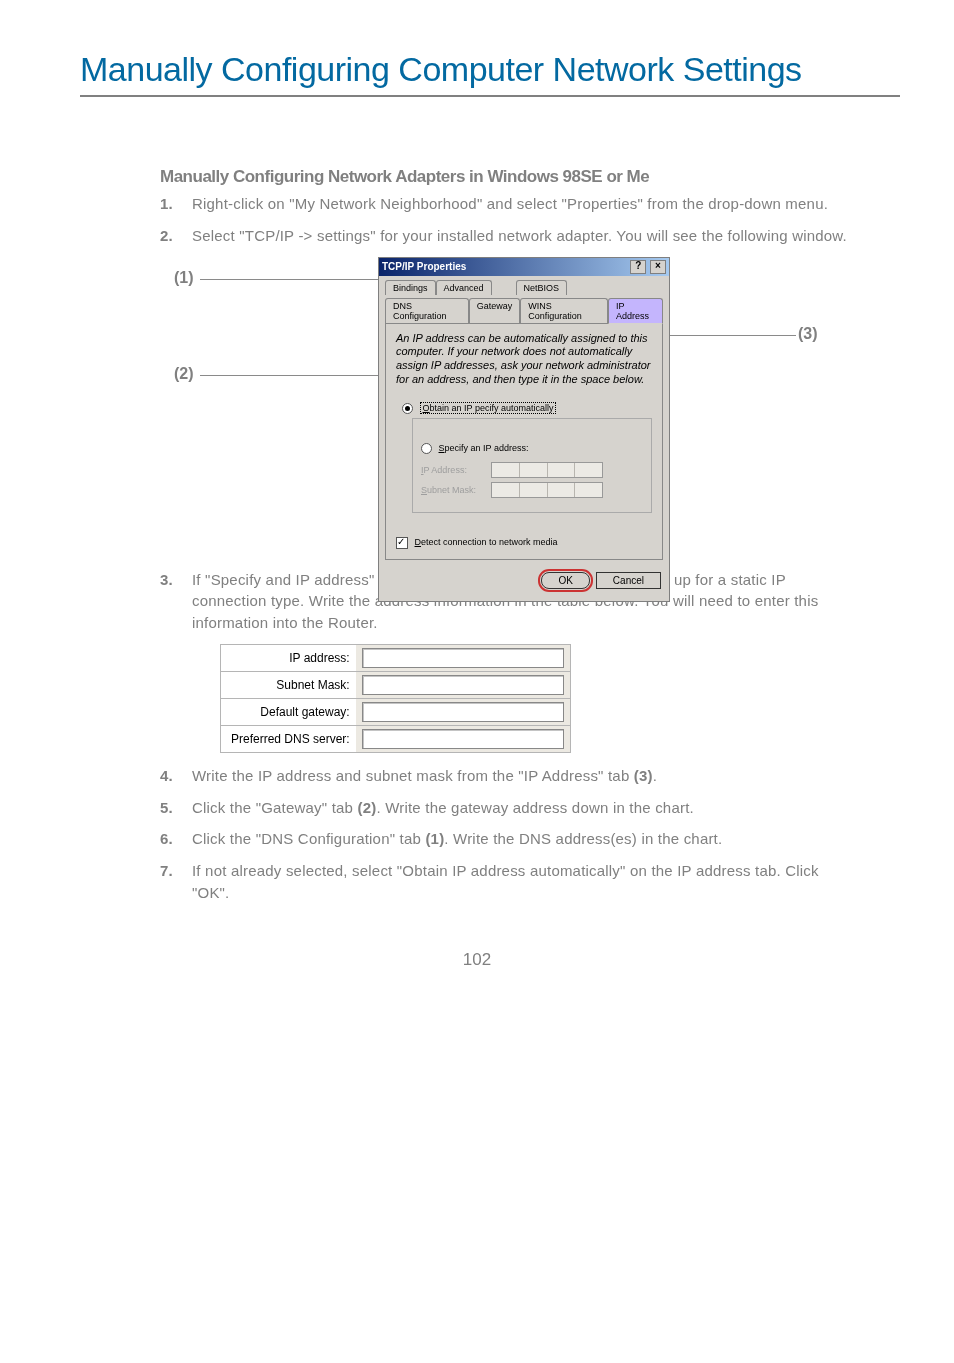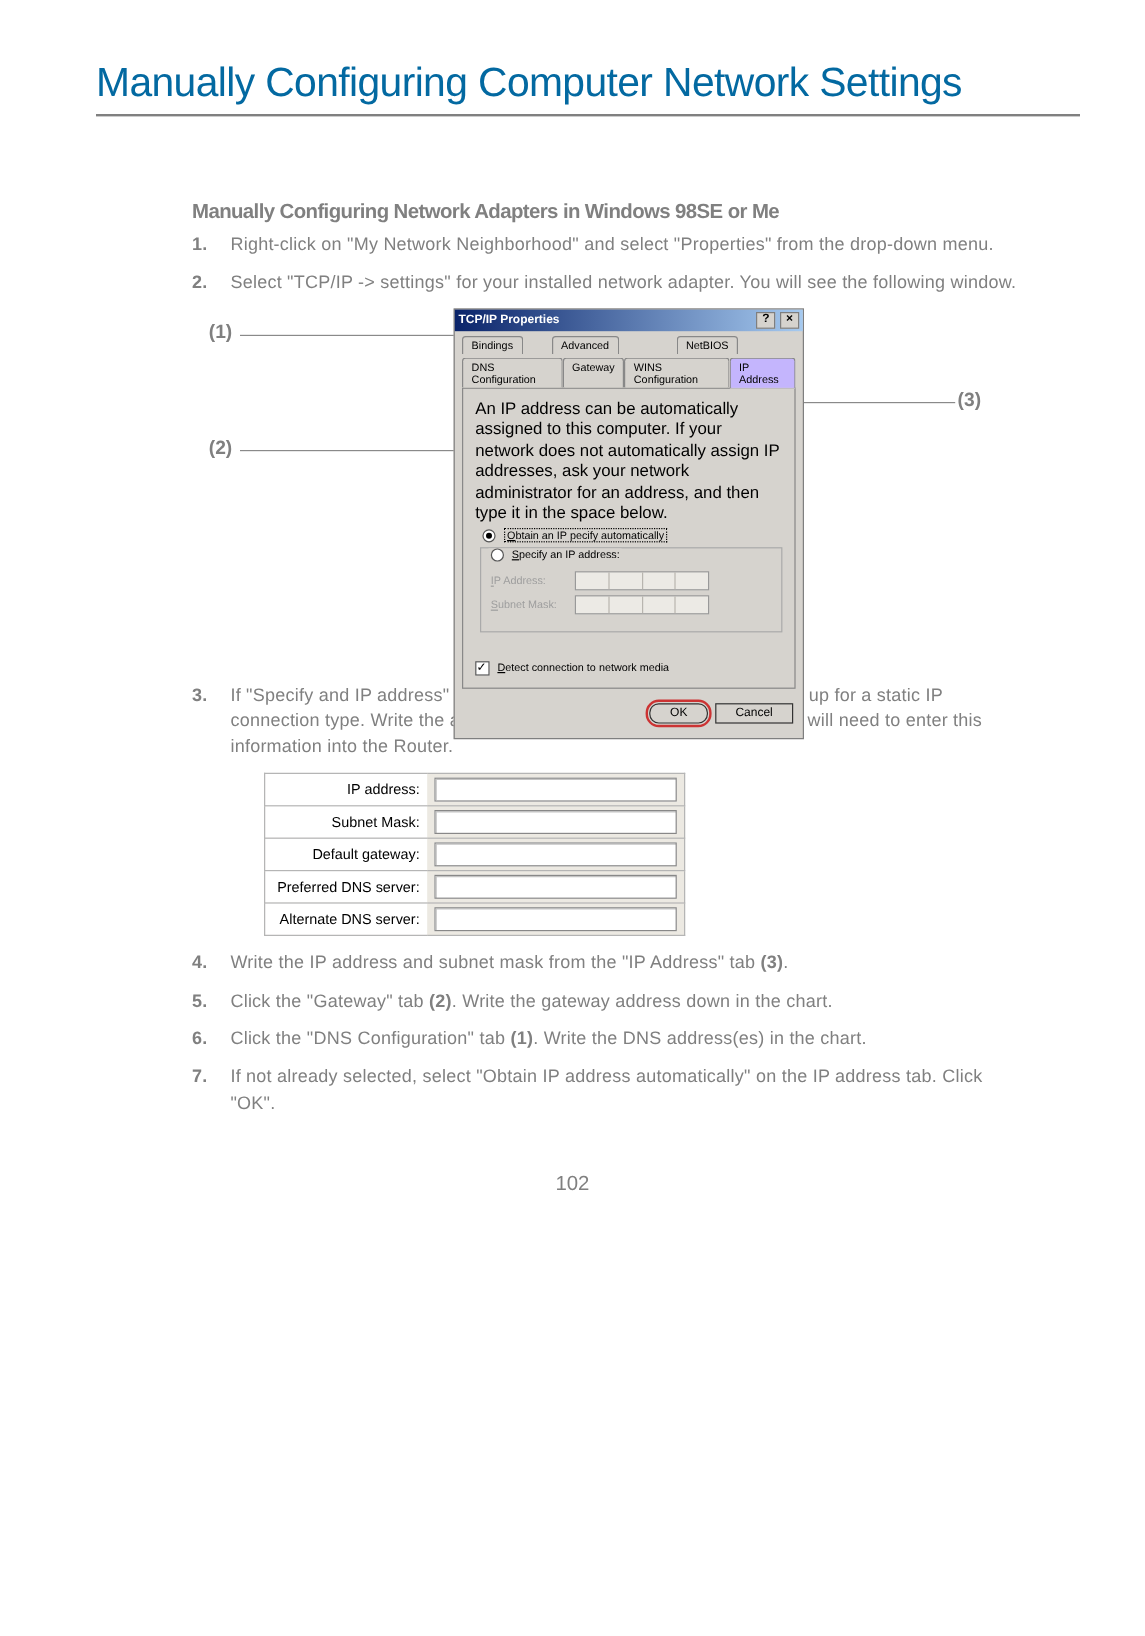--- a/index.html
+++ b/index.html
@@ -139,24 +139,25 @@
     border-bottom: 1px solid #d6d3ce;
     margin-bottom: -1px;
   }
   .tabbody {
     margin: 0 6px 6px 6px;
     border: 1px solid #888;
     background: #d6d3ce;
     padding: 8px 10px 10px 10px;
   }
   .desc {
-    font-size: 14px;
+    font-size: 11px;
     line-height: 1.25;
     color: #000;
-    margin-bottom: 4px;
+    margin-bottom: 16px;
+    font-style: italic;
   }
   .radio-row {
     font-size: 9px;
     color: #000;
     margin: 4px 0 4px 6px;
   }
   .radio-dot {
     display: inline-block;
     width: 9px;
     height: 9px;
@@ -176,22 +177,22 @@
     border-radius: 50%;
     left: 2px;
     top: 2px;
   }
   .dotted {
     border: 1px dotted #000;
     padding: 0 2px;
   }
   .specify-box {
     border: 1px solid #aaa;
-    margin: 4px 0 6px 4px;
-    padding: 0 8px 10px 8px;
+    margin: 4px 0 6px 16px;
+    padding: 24px 8px 10px 8px;
     color: #999;
   }
   .fieldrow {
     display: flex;
     align-items: center;
     margin: 4px 0;
   }
   .fieldrow .lbl { width: 70px; font-size: 9px; color: #9e9e9e; }
   .ipcells {
     display: flex;
@@ -308,21 +309,21 @@
       <div class="line" style="left:490px; top:78px; width:128px;"></div>
 
       <div class="dialog">
         <div class="titlebar">
           <span>TCP/IP Properties</span>
           <span class="btns">
             <span>?</span>
             <span>×</span>
           </span>
         </div>
-        <div class="tabrow" style="margin-bottom:-1px;gap:24px;">
+        <div class="tabrow" style="margin-bottom:-1px;">
           <div class="tab">Bindings</div>
           <div class="tab" style="">Advanced</div>
           <div class="tab" style="margin-left:24px;">NetBIOS</div>
         </div>
         <div class="tabrow">
           <div class="tab">DNS Configuration</div>
           <div class="tab">Gateway</div>
           <div class="tab">WINS Configuration</div>
           <div class="tab active">IP Address</div>
         </div>
@@ -395,26 +396,20 @@
             <td class="fld">
               <div class="box"></div>
             </td>
           </tr>
       <tr>
             <td class="lbl">Preferred DNS server:</td>
             <td class="fld">
               <div class="box"></div>
             </td>
           </tr>
-      <tr>
-            <td class="lbl">Alternate DNS server:</td>
-            <td class="fld">
-              <div class="box"></div>
-            </td>
-          </tr>
     </tbody>
       </table>
 
     <div class="step">
       <div class="num">4.</div>
       <div class="text">
         <span>Write the IP address and subnet mask from the "IP Address" tab </span><span class="bold">(3)</span><span>.</span>
       </div>
     </div>
     <div class="step">

